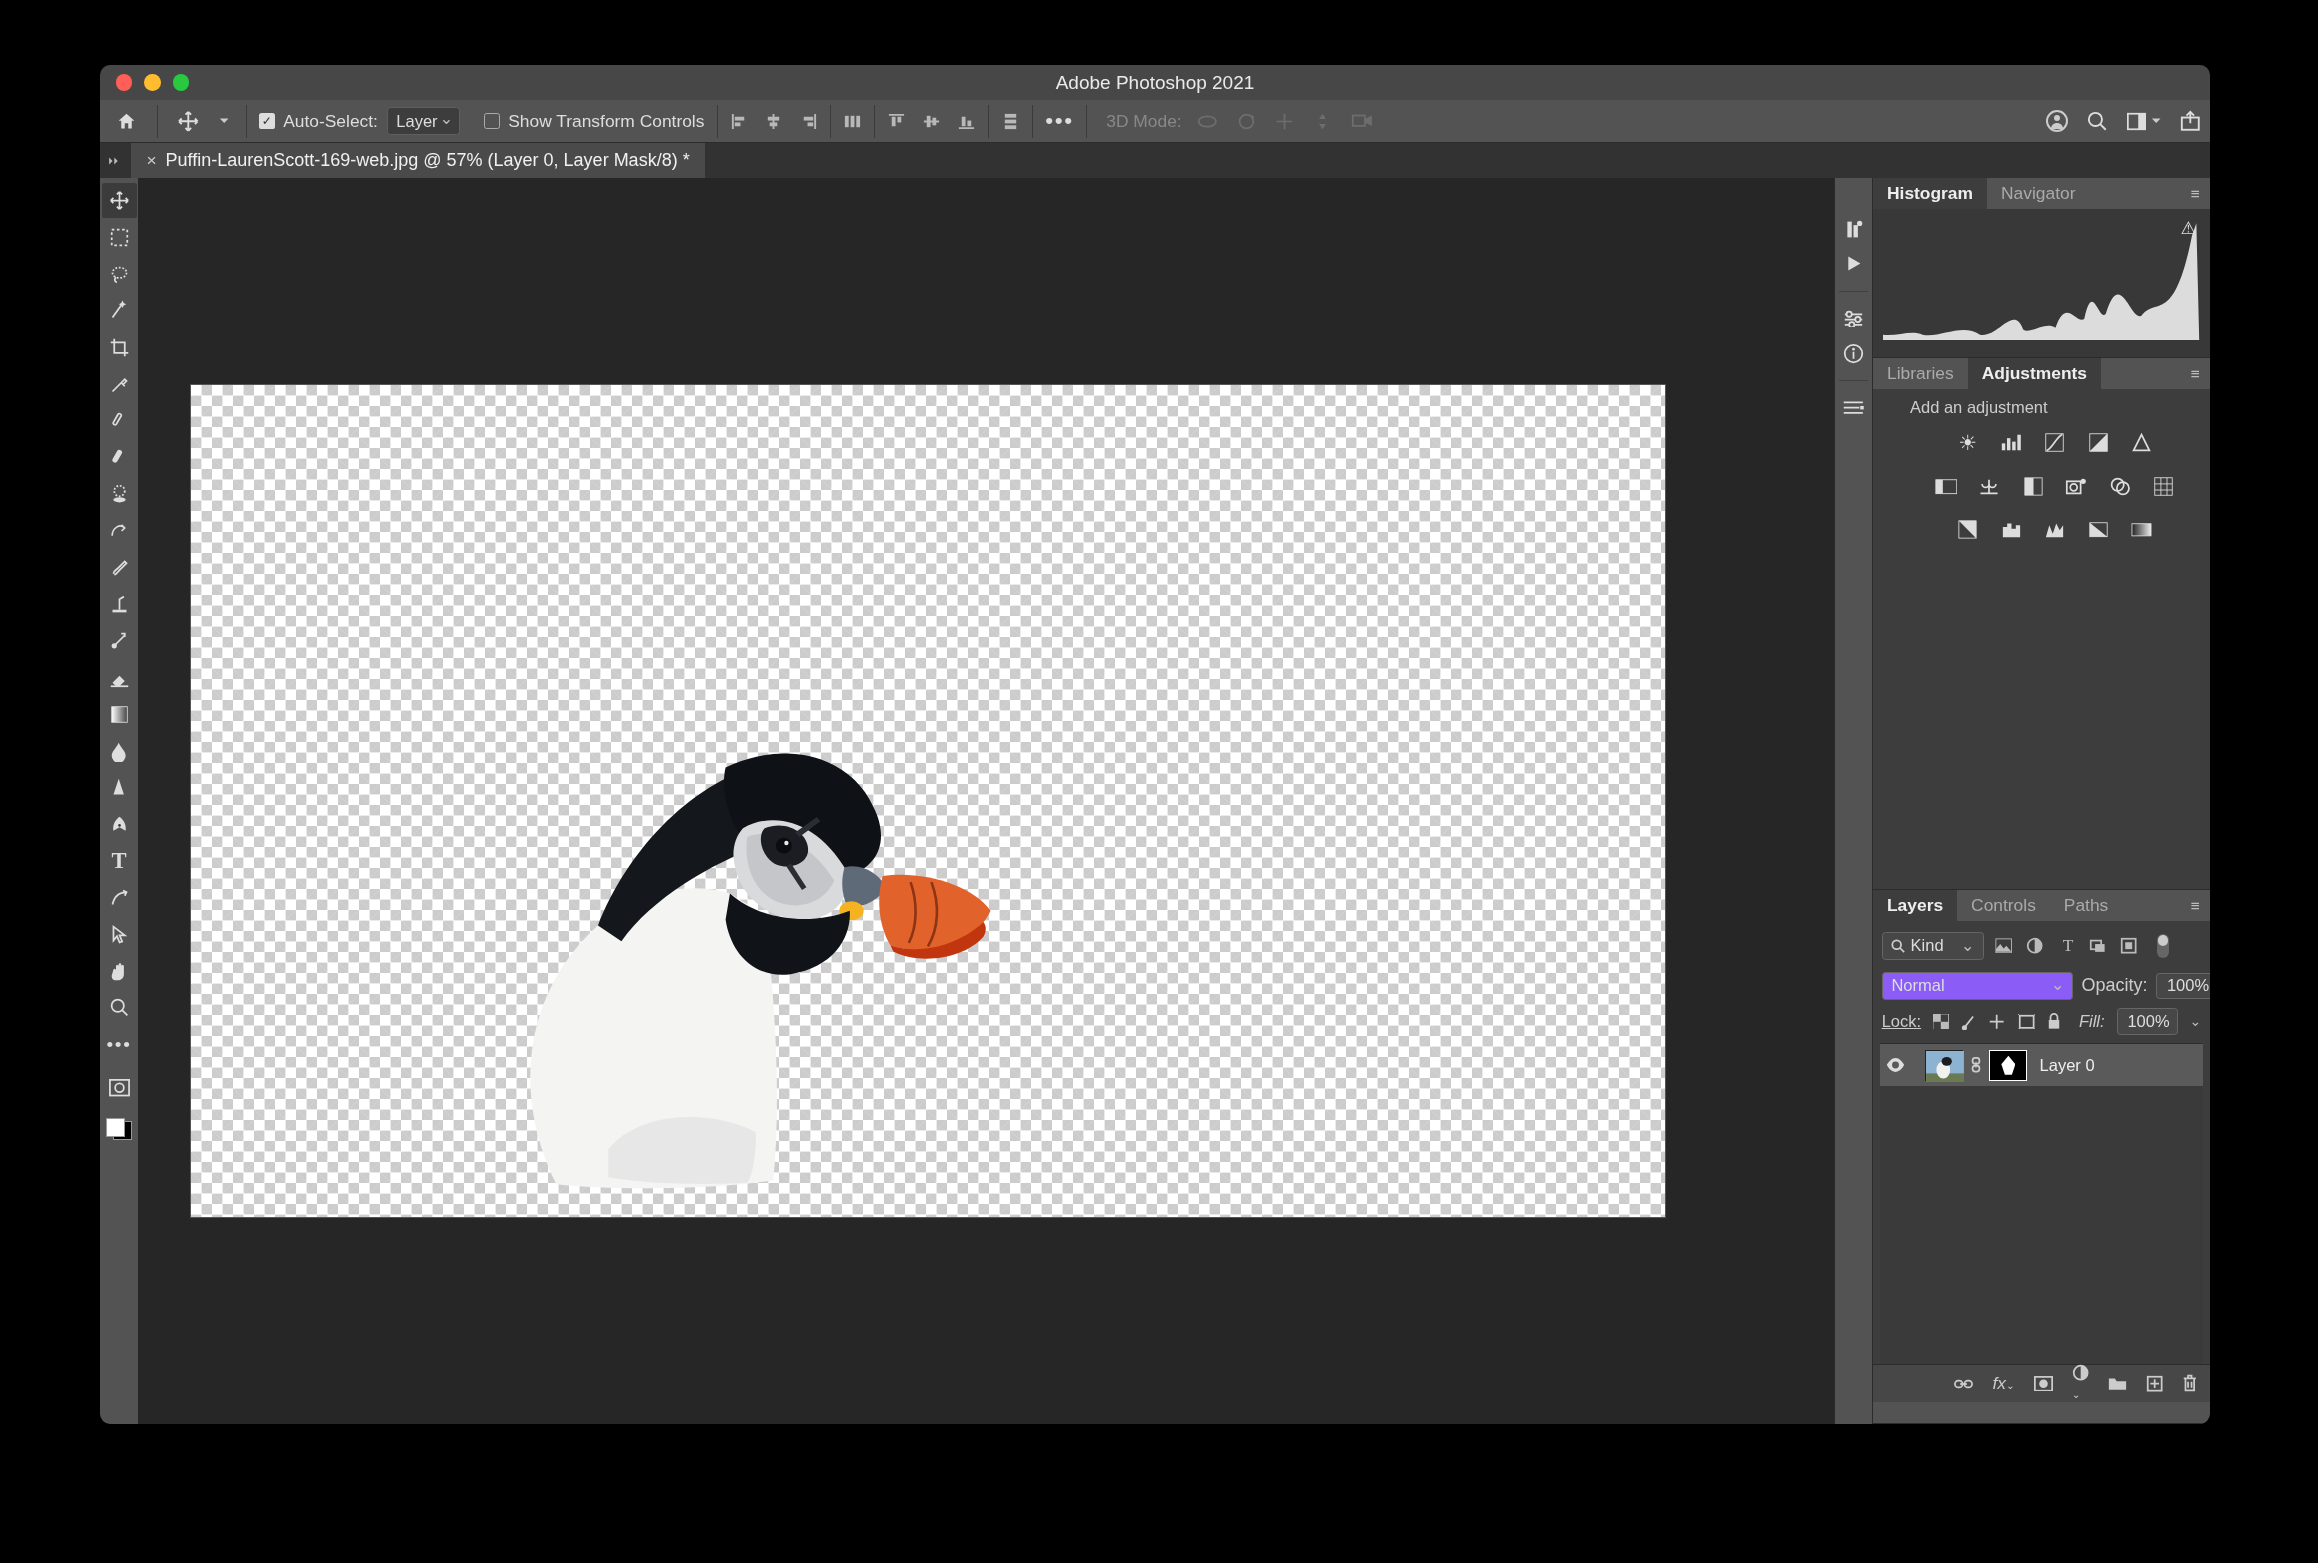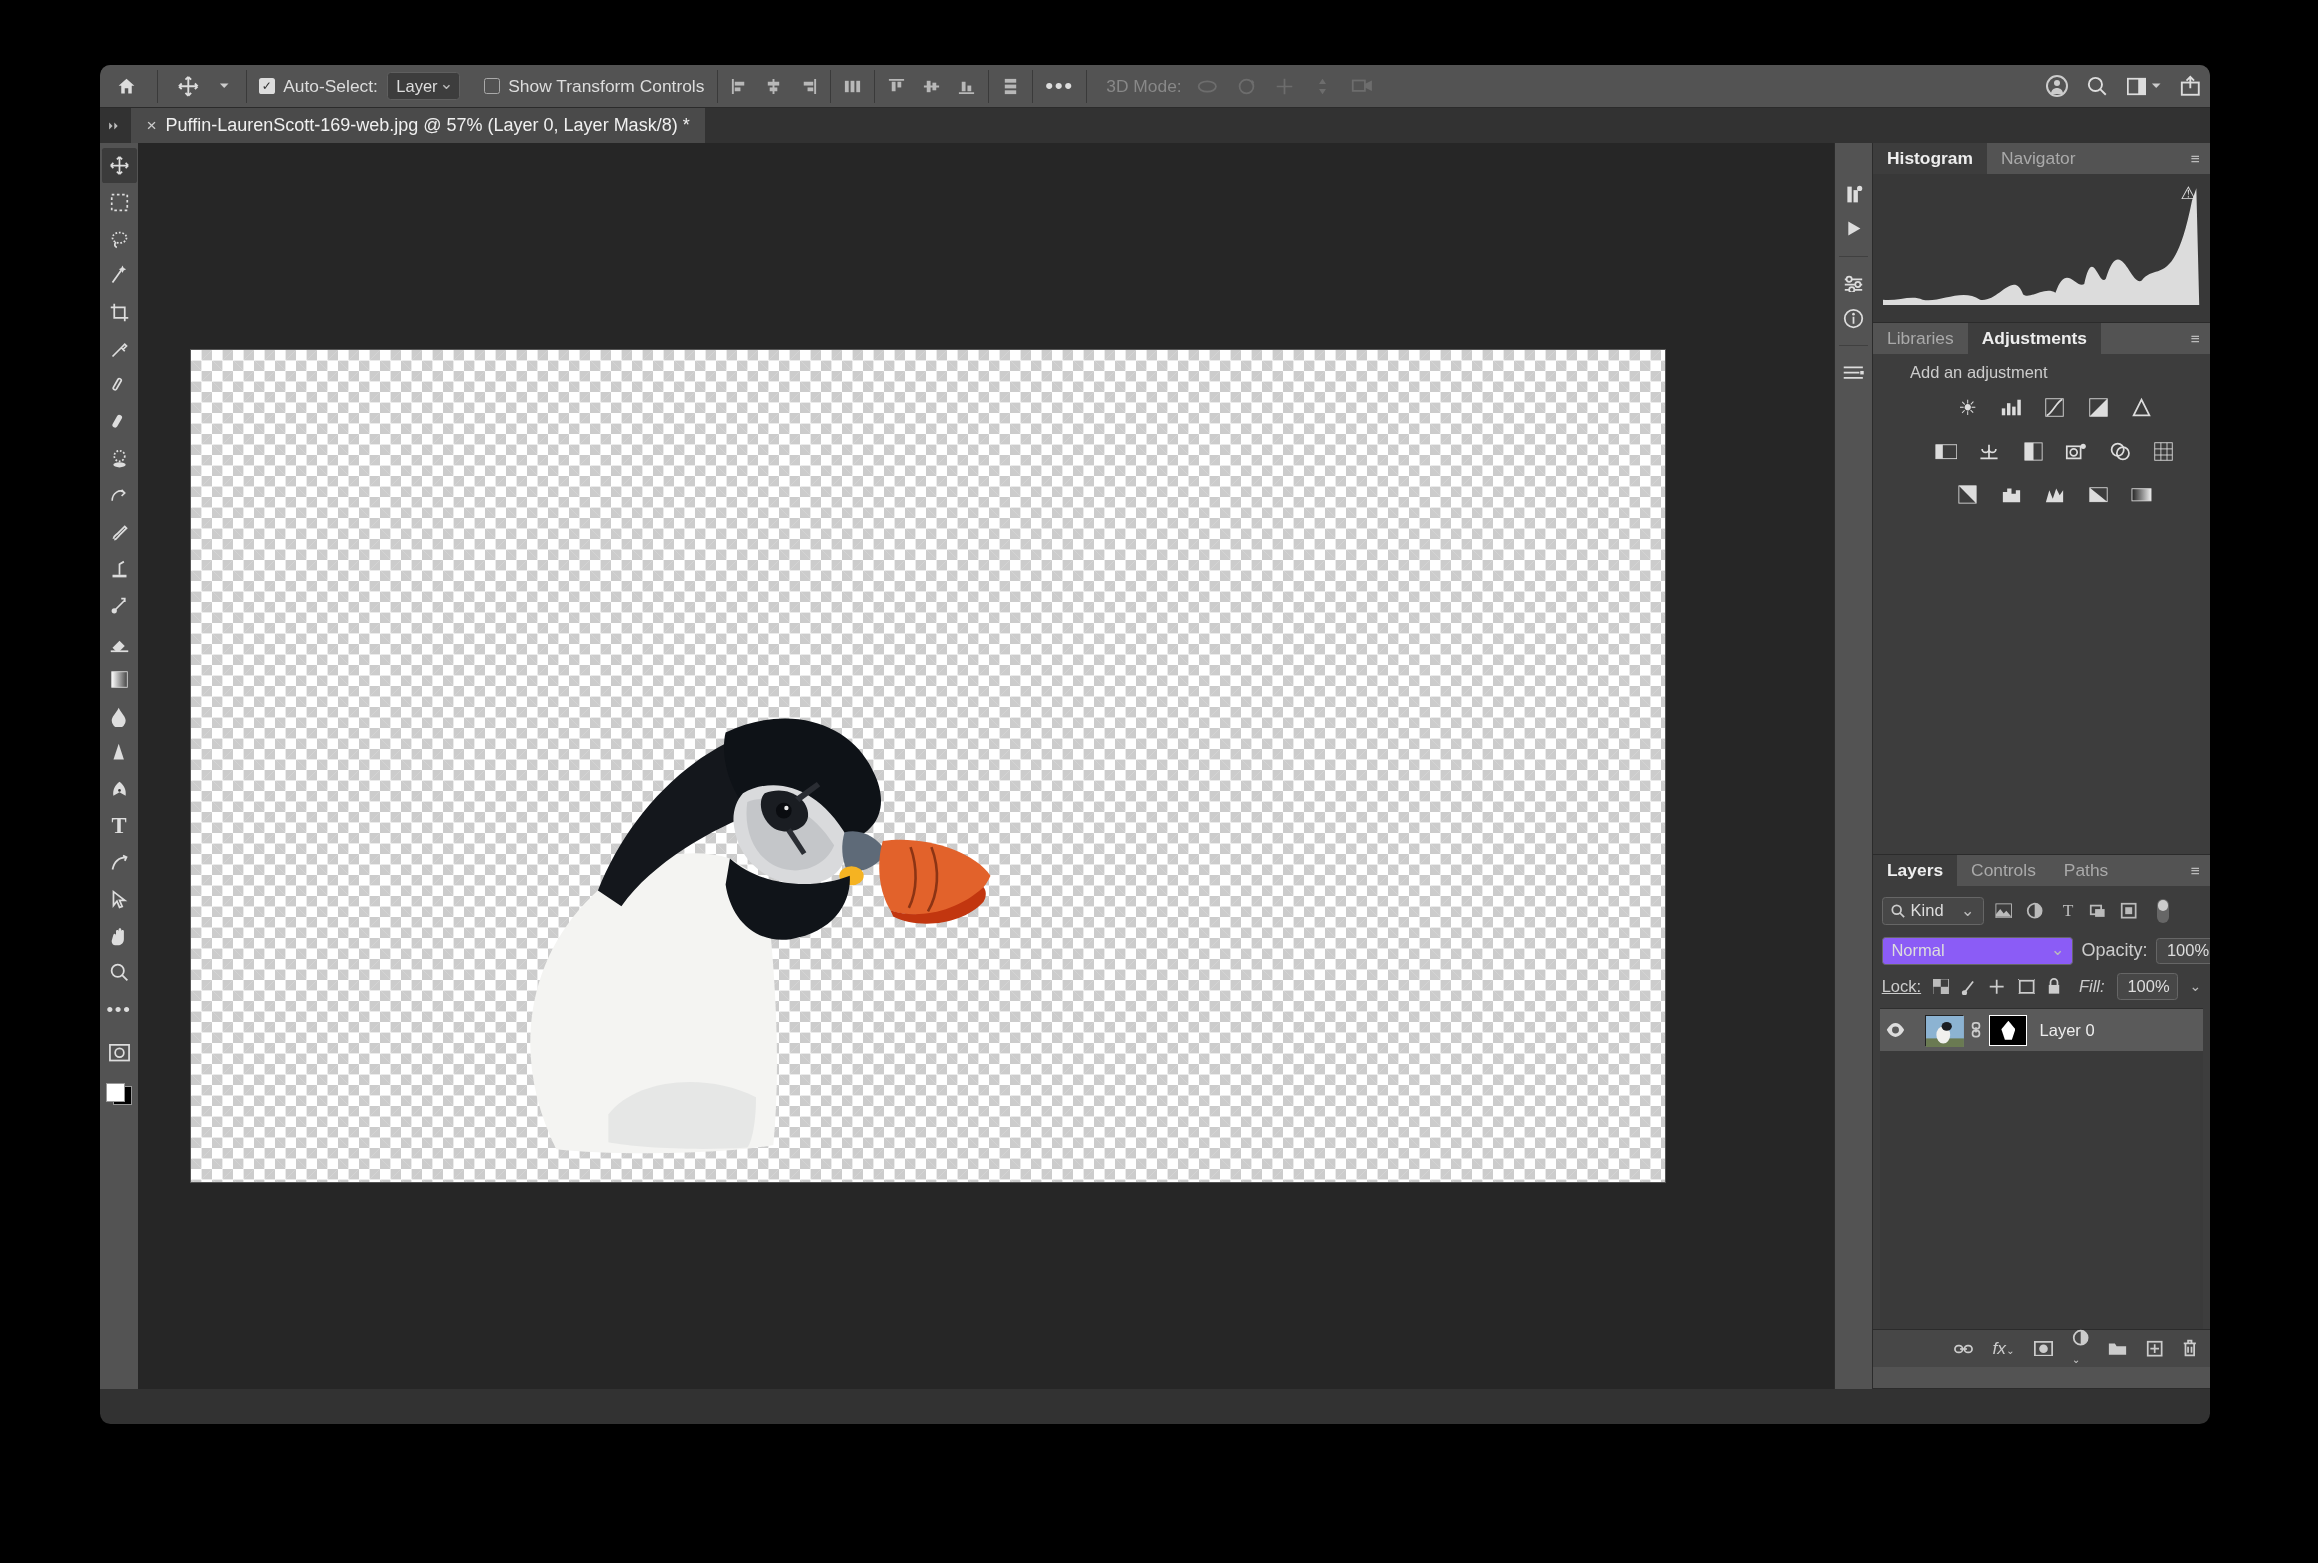--- a/index.html
+++ b/index.html
@@ -117,20 +117,28 @@
   .layers-footer { height:38px; display:flex; align-items:center; justify-content:flex-end; gap:19px; padding:0 12px; background:#474747; border-top:0.9px solid #2b2b2b; }
   .lf-btn { color:#ccc; font-size:17.4px; }
 
   svg { display:block; }
 </style>
 </head>
 <body>
 
 <div class="app-window">
 
+  <div class="titlebar">
+    <div class="traffic-lights">
+      <div class="tl red"></div>
+      <div class="tl yellow"></div>
+      <div class="tl green"></div>
+    </div>
+    <div class="title-text">Adobe Photoshop 2021</div>
+  </div>
 
   <div class="options-bar">
     <div class="opt-btn">
       <svg width="21" height="21" viewBox="0 0 24 24">
           <path fill="#ddd" d="M12 3l9 8h-3v9h-4v-6H10v6H6v-9H3z"></path>
         </svg>
     </div>
     <div class="opt-sep"></div>
     <div class="opt-btn">
       <svg width="22.6" height="22.6" viewBox="0 0 24 24">

